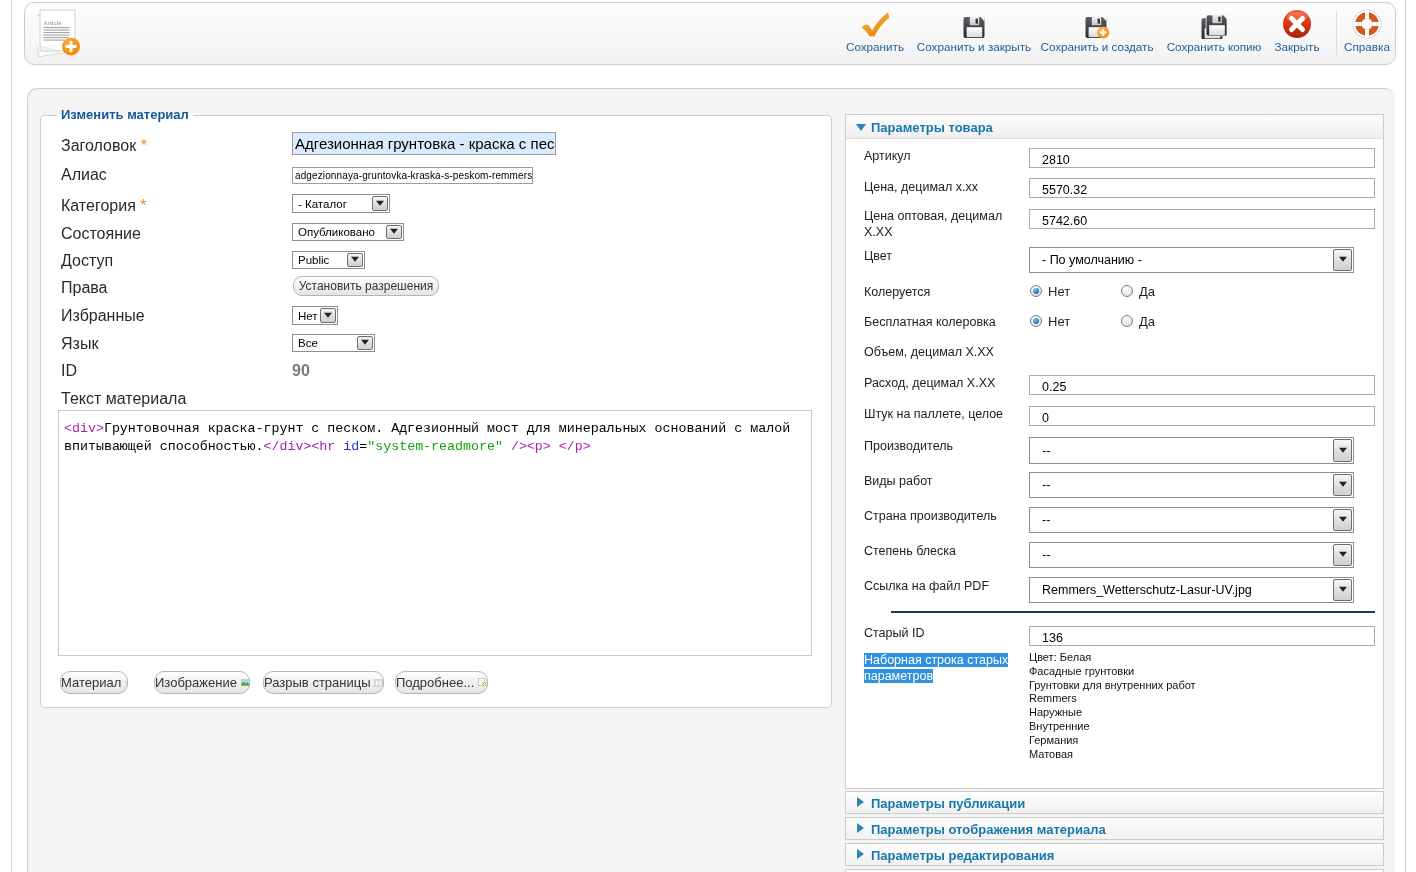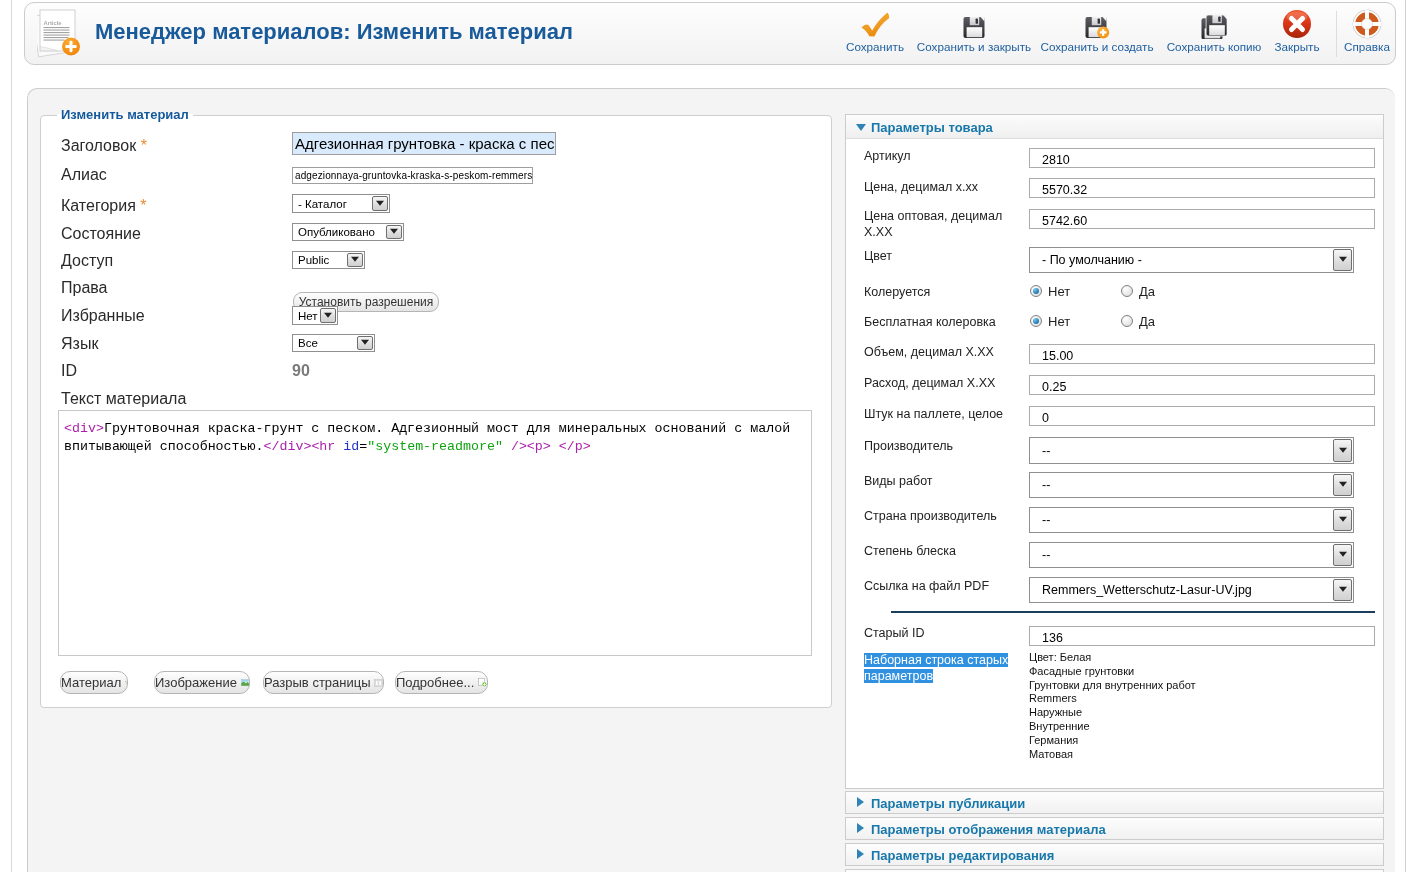--- a/index.html
+++ b/index.html
@@ -79,21 +79,20 @@
       <rect x="32.5" y="32.8" width="3" height="11.4" rx="1.1" fill="#fff"></rect>
       <rect x="28.3" y="37" width="11.4" height="3" rx="1.1" fill="#fff"></rect>
       <defs>
           <radialGradient id="dgrad" cx="0.38" cy="0.25" r="0.95">
             <stop offset="0" stop-color="#fbab33"></stop>
             <stop offset="1" stop-color="#ee7d00"></stop>
           </radialGradient>
         </defs>
     </svg>
   </div>
-  <h1>Менеджер материалов: Изменить материал</h1>
   <div class="titem" style="left:790px; width:120px;">
     <div class="ic">
         <svg width="32" height="29" viewBox="0 0 32 29">
       <path d="M2.5 17.5 Q6 13.5 9.5 15 L13.2 20.5 Q19 10 28.5 2.5 Q30.7 5.5 30.2 8 Q21 14.5 15.3 26.5 L10.2 26.2 Q7.5 20.5 2.5 17.5 Z" fill="url(#ckg)"></path>
       <defs>
             <linearGradient id="ckg" x1="0" y1="0" x2="0.4" y2="1">
               <stop offset="0" stop-color="#fbb33c"></stop>
               <stop offset="1" stop-color="#e98b10"></stop>
             </linearGradient>
           </defs>
@@ -242,21 +241,21 @@
     <div class="sel" style="left:251px; top:107px; width:112px; height:18px;">
         <span class="tx">Опубликовано</span>
         <span class="btn"></span>
       </div>
     <div class="flabel" style="top:136px;">Доступ</div>
     <div class="sel" style="left:251px; top:135px; width:73px; height:18px;">
         <span class="tx">Public</span>
         <span class="btn"></span>
       </div>
     <div class="flabel" style="top:163px;">Права</div>
-    <div class="gbtn" style="left:252px; top:160px; width:146px; height:20px; border-radius:9px; font-size:12px;margin-top:16px;">Установить разрешения</div>
+    <div class="gbtn" style="left:252px; top:160px; width:146px; height:20px; border-radius:9px; font-size:12px;">Установить разрешения</div>
     <div class="flabel" style="top:191px;">Избранные</div>
     <div class="sel" style="left:251px; top:190px; width:46px; height:19px;">
         <span class="tx">Нет</span>
         <span class="btn"></span>
       </div>
     <div class="flabel" style="top:219px;">Язык</div>
     <div class="sel" style="left:251px; top:218px; width:83px; height:18px;">
         <span class="tx">Все</span>
         <span class="btn"></span>
       </div>
@@ -309,21 +308,20 @@
       <div class="radio on" style="left:184px; top:146px;"></div>
         <div class="rlab" style="left:202px; top:145px;">Нет</div>
       <div class="radio" style="left:275px; top:146px;"></div>
         <div class="rlab" style="left:293px; top:145px;">Да</div>
       <div class="plabel" style="top:175px;">Бесплатная колеровка</div>
       <div class="radio on" style="left:184px; top:176px;"></div>
         <div class="rlab" style="left:202px; top:175px;">Нет</div>
       <div class="radio" style="left:275px; top:176px;"></div>
         <div class="rlab" style="left:293px; top:175px;">Да</div>
       <div class="plabel" style="top:205px;">Объем, децимал X.XX</div>
-      <div class="pin" style="top:205px;">15.00</div>
       <div class="plabel" style="top:236px;">Расход, децимал X.XX</div>
       <div class="pin" style="top:236px;">0.25</div>
       <div class="plabel" style="top:267px;">Штук на паллете, целое</div>
       <div class="pin" style="top:267px;">0</div>
       <div class="plabel" style="top:299px;">Производитель</div>
       <div class="sel bigsel" style="left:183px; top:298px; width:325px; height:27px;">
           <span class="tx">--</span>
           <span class="btn"></span>
         </div>
       <div class="plabel" style="top:334px;">Виды работ</div>

